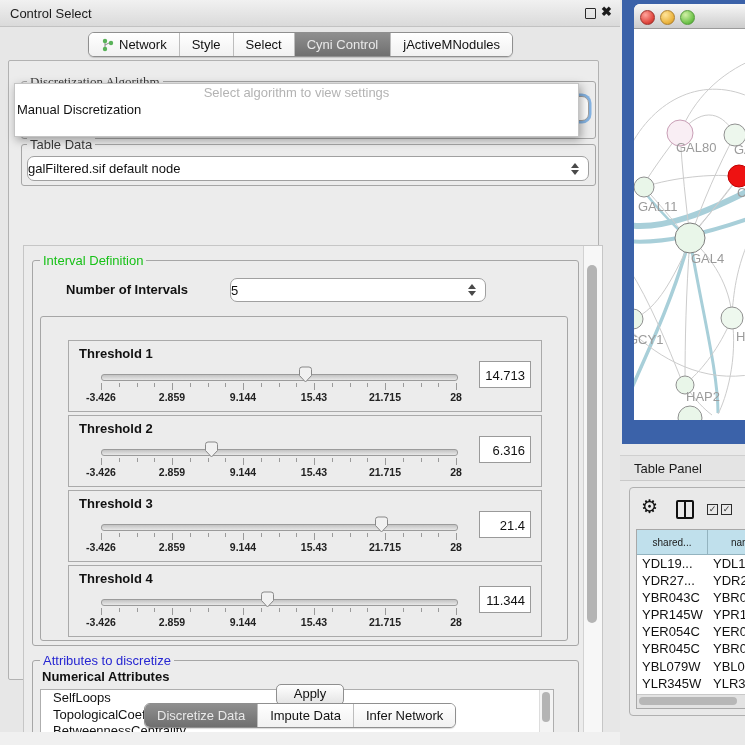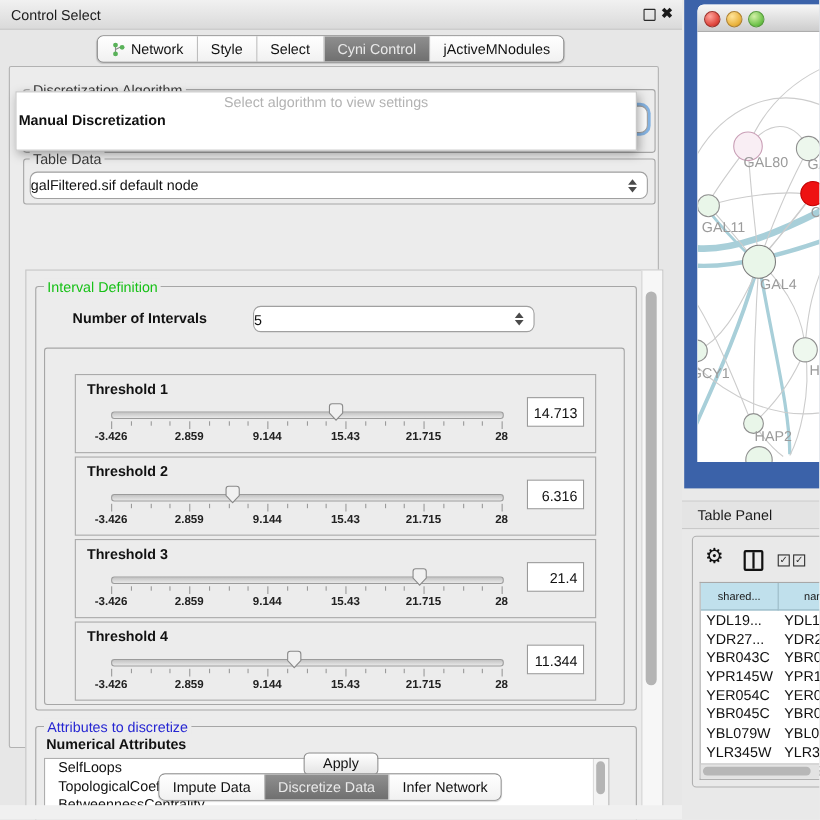--- a/index.html
+++ b/index.html
@@ -39,21 +39,21 @@
   .combo .spin i{display:block;width:0;height:0;border-left:4px solid transparent;border-right:4px solid transparent;}
   .combo .spin .up{border-bottom:5px solid #4a4a4a;}
   .combo .spin .dn{border-top:5px solid #4a4a4a;}
   .combo.focus{box-shadow:0 0 0 2.5px #85b3e2;}
 
   
   .popup{left:14px;top:83px;width:563px;height:52px;background:#fff;border:1px solid #c4c4c4;
     box-shadow:2px 3px 9px rgba(0,0,0,.35);z-index:30;font-size:13px;}
   .popup .row{height:17px;line-height:17px;padding-left:2px;color:#111;}
   .popup .ph{color:#b3b3b3;text-align:center;padding-left:0;}
-  .popup .opt0{font-weight:bold;}
+  .popup .opt0{font-weight:normal;}
 
   
   .viewport{left:14px;top:184px;width:580px;height:492px;border:1px solid #c6c6c6;background:#ececec;box-sizing:border-box;}
   .vscroll{position:absolute;right:0;top:0;width:18px;height:100%;background:#f7f7f7;border-left:1px solid #d2d2d2;}
   .vscroll .thumb{position:absolute;left:3px;width:10px;border-radius:5px;background:#b4b4b4;}
 
   
   .th-box{position:absolute;left:44px;width:472px;height:70px;border:1px solid #aaa;background:#ececec;}
   .th-label{position:absolute;left:10px;top:5px;font-size:13px;font-weight:bold;color:#111;}
   .track{position:absolute;left:32px;top:33px;width:355px;height:5px;border:1px solid #9b9b9b;border-radius:3px;
@@ -136,21 +136,21 @@
           <span>Cyni Control</span>
         </div>
         <div class="seg">
           <span>jActiveMNodules</span>
         </div>
       </div>
 
     <div class="abs content">
 
       <div class="group" style="left:12px;top:20px;width:573px;height:56px;"></div>
-      <div class="group-label" style="left:18px;top:13px;">Discretization Algorithm</div>
+      <div class="group-label" style="left:18px;top:13px;font-family:Liberation Serif, serif;">Discretization Algorithm</div>
       <div class="combo focus" style="left:18px;top:35px;width:562px;height:25px;">
         <span class="spin">
             <i class="up"></i>
             <i class="dn"></i>
           </span>
       </div>
 
       <div class="group" style="left:12px;top:83px;width:573px;height:40px;"></div>
       <div class="group-label" style="left:18px;top:76px;">Table Data</div>
       <div class="combo" style="left:18px;top:95px;width:562px;height:25px;">
@@ -351,25 +351,25 @@
 
         <div class="vscroll">
           <div class="thumb" style="top:19px;height:358px;"></div>
         </div>
       </div>
     </div>
 
     <div class="abs apply-btn">Apply</div>
 
     <div class="abs tabstrip" id="bottomTabs">
-        <div class="seg">
-          <span>Impute Data</span>
-        </div>
         <div class="seg sel">
           <span>Discretize Data</span>
+        </div>
+        <div class="seg">
+          <span>Impute Data</span>
         </div>
         <div class="seg">
           <span>Infer Network</span>
         </div>
       </div>
     <div class="abs" style="left:0;top:732px;width:620px;height:13px;background:#f0f0f0;"></div>
   <div class="abs popup">
         <div class="row ph">Select algorithm to view settings</div>
         <div class="row opt0">Manual Discretization</div>
       </div>

